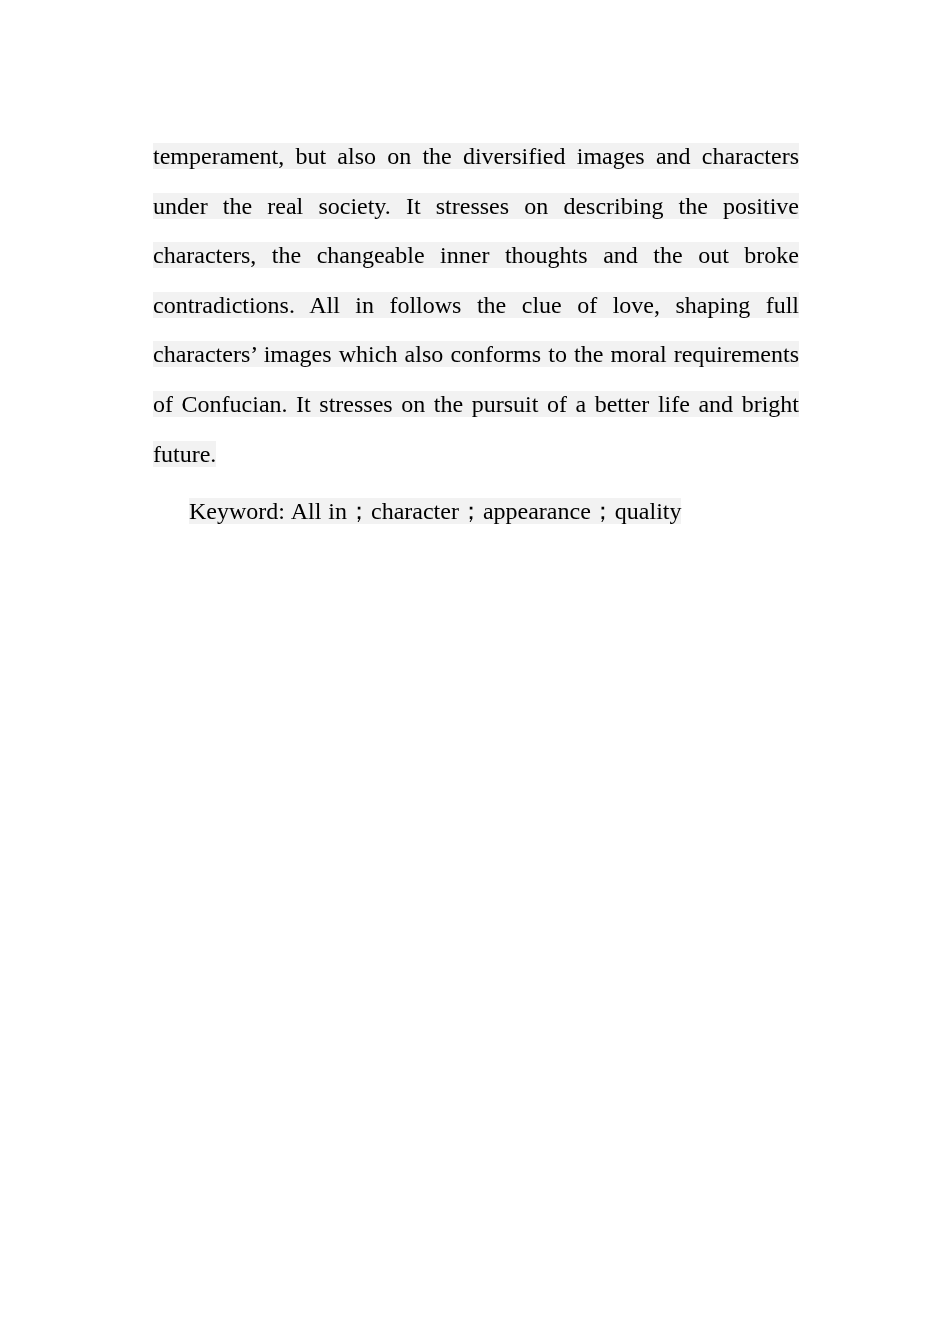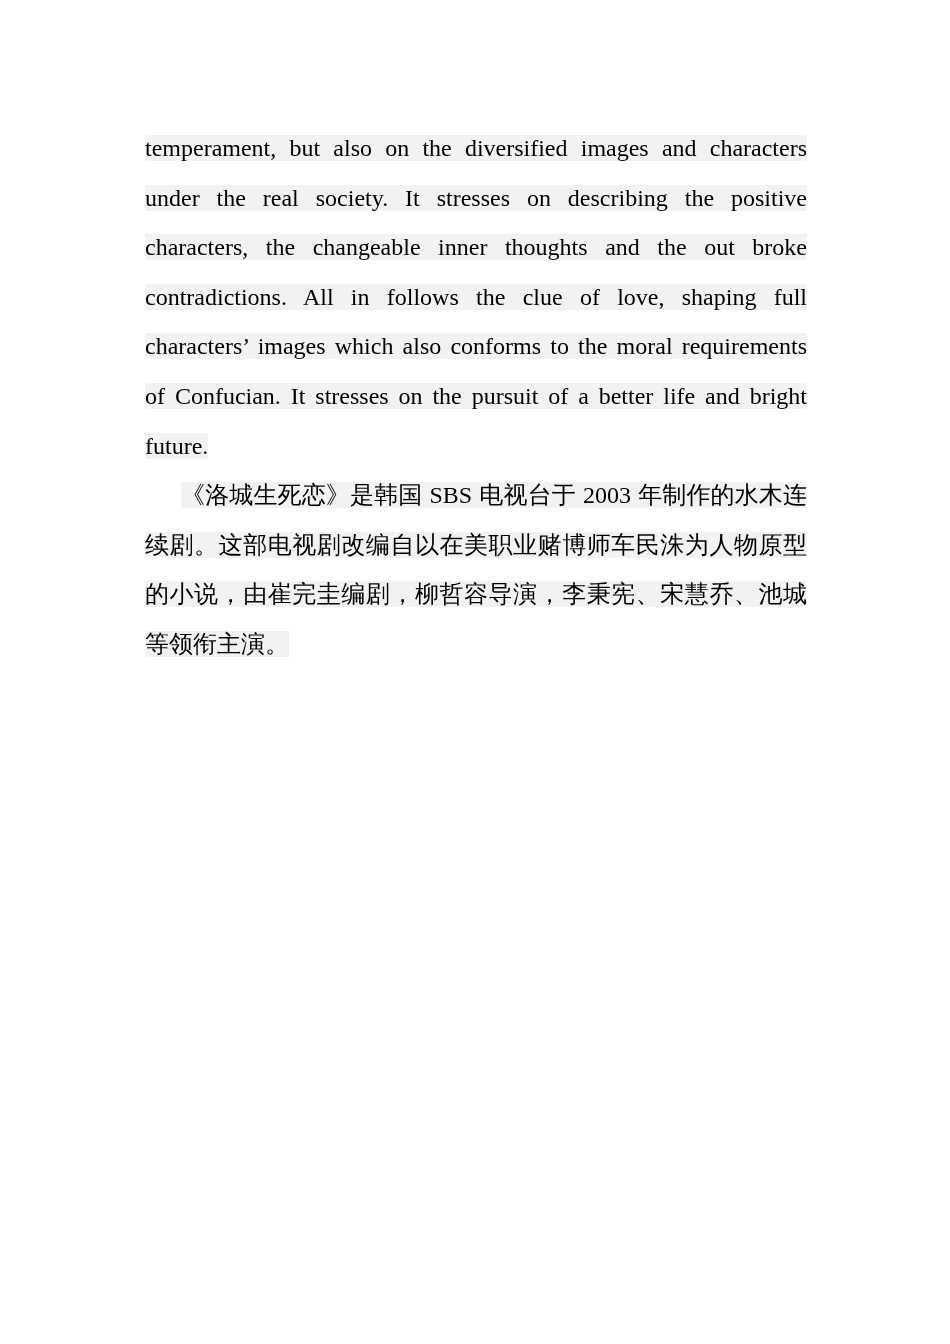--- a/index.html
+++ b/index.html
@@ -16,21 +16,21 @@
     font-family: "Liberation Serif", "DejaVu Serif", serif;
     color: var(--text-color, #000000);
   }
   .content {
     position: absolute;
     left: 145px;
     top: 124px;
     width: 662px;
   }
   .para {
-    margin: 0;
+    margin: 8px;
     padding: 0;
     font-size: 24px;
     line-height: 49.6px;
     text-align: justify;
     word-spacing: 1px;
     color: var(--text-color, #000000);
   }
   .para.indent {
     text-indent: 36px;
   }
@@ -41,19 +41,19 @@
   }
 </style>
 </head>
 <body>
 
 <div class="page">
   <div class="content">
 
     <p class="para"><span class="hl">temperament, but also on the diversified images and characters under the real society. It stresses on describing the positive characters, the changeable inner thoughts and the out broke contradictions. All in follows the clue of love, shaping full characters’  images which also conforms to the moral requirements of Confucian. It stresses on the pursuit of a better life and bright future.</span></p>
 
+    <p class="para indent"><span class="hl">Keyword: All in；character；appearance；quality</span></p>
 
 
-    <p class="para indent"><span class="hl">《洛城生死恋》是韩国 SBS 电视台于 2003 年制作的水木连续剧。这部电视剧改编自以在美职业赌博师车民洙为人物原型的小说，由崔完圭编剧，柳哲容导演，李秉宪、宋慧乔、池城等领衔主演。</span></p>
 
 
   </div>
 </div>
 
 </body></html>

